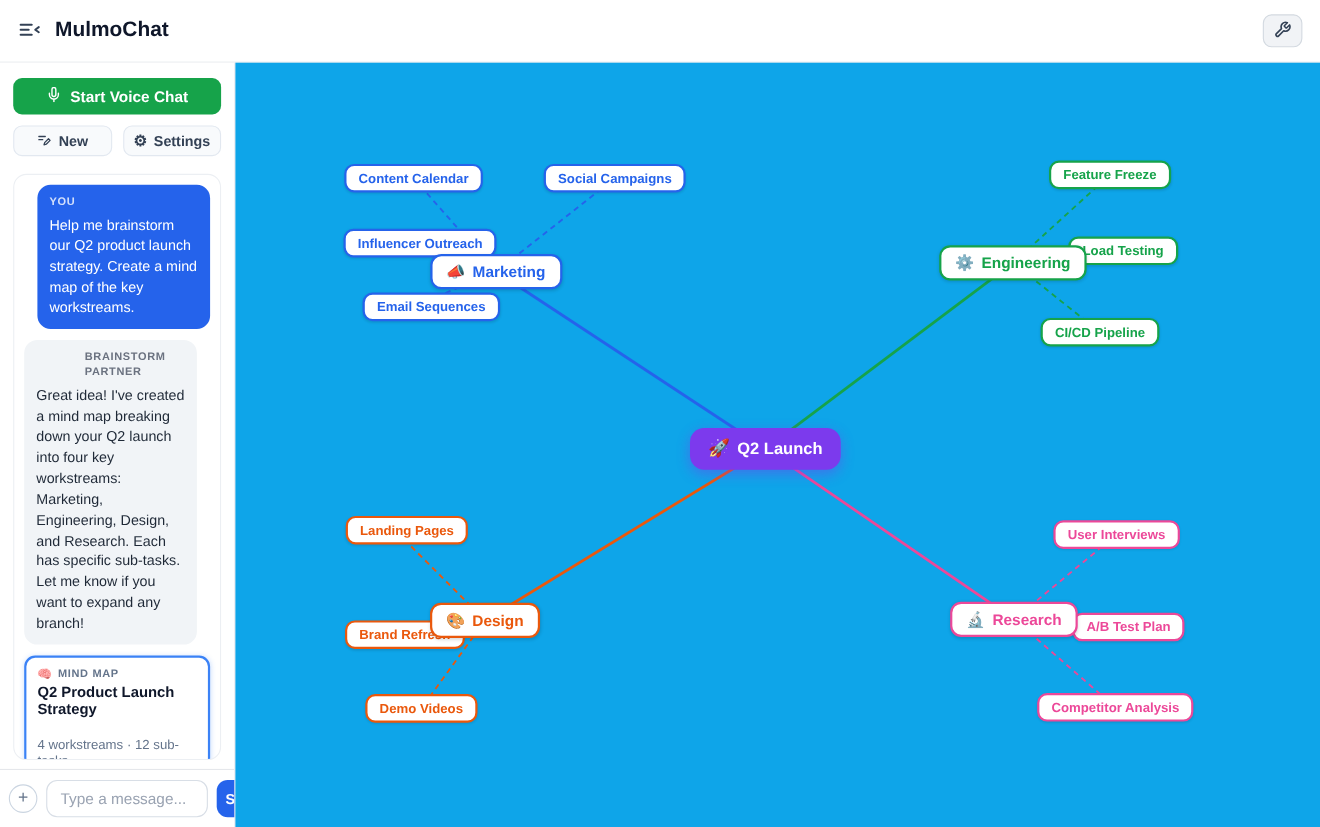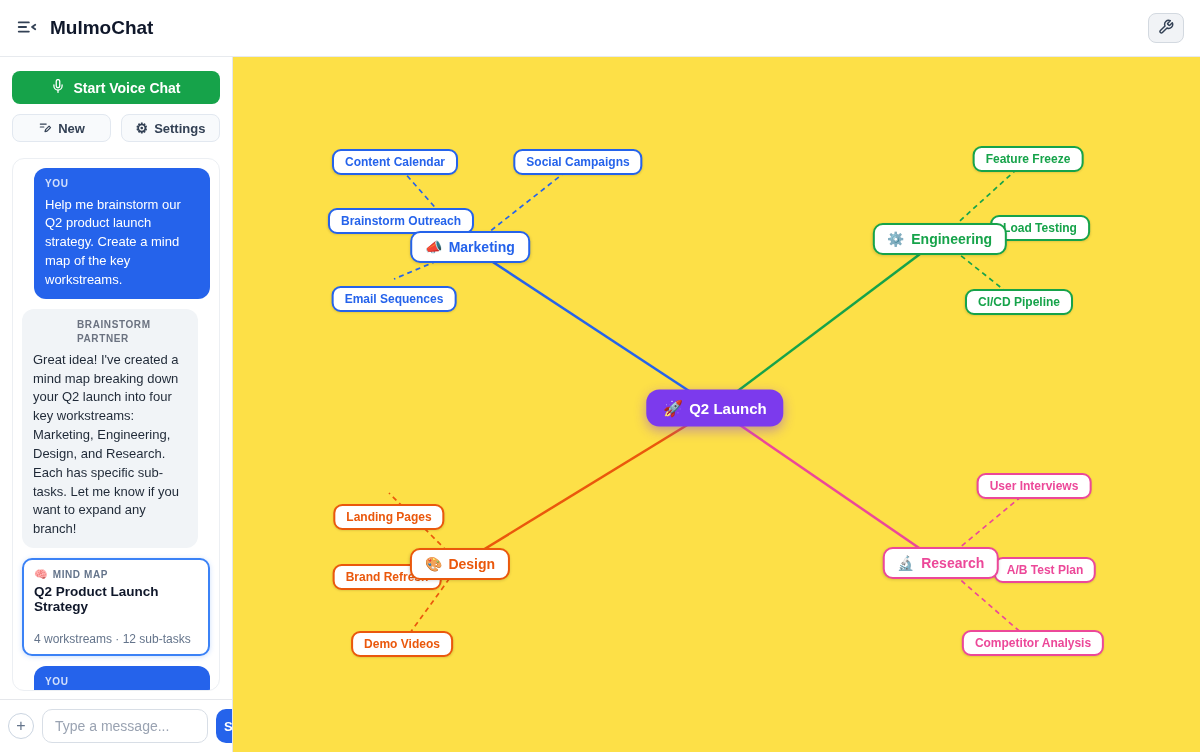--- a/index.html
+++ b/index.html
@@ -15,21 +15,21 @@
   .title-block { display:flex; flex-direction:column; justify-content:center; }
   .app-title { font-size:19px; font-weight:800; color:#0f172a; line-height:1.15; }
   .app-subtitle { font-size:12px; color:#9ca3af; margin-top:1px; }
   .tool-btn { margin-left:auto; width:36px; height:30px; background:#f1f3f6; border:1px solid #d3d9e0;
               border-radius:8px; display:flex; align-items:center; justify-content:center; cursor:pointer; }
 
   
   .body { flex:1; display:flex; min-height:0; }
 
   
-  .sidebar { width:233px; flex:none; background:#fff; border-right:1px solid #e5e7eb;
+  .sidebar { width:214px; flex:none; background:#fff; border-right:1px solid #e5e7eb;
              display:flex; flex-direction:column; overflow:hidden; }
   .sidebar-top { padding:14px 12px 10px; }
   .voice-btn { width:100%; height:33px; background:#16a34a; color:#fff; font-weight:700; font-size:14px;
                border:none; border-radius:8px; display:flex; align-items:center; justify-content:center; gap:8px;
                cursor:pointer; font-family:inherit; }
   .btn-row { display:flex; gap:10px; margin-top:10px; }
   .small-btn { flex:1; height:28px; background:#f8fafc; border:1px solid #e2e8f0; border-radius:8px;
                font-size:13px; font-weight:600; color:#334155; display:flex; align-items:center;
                justify-content:center; gap:6px; cursor:pointer; font-family:inherit; }
 
@@ -55,21 +55,21 @@
   .plus-btn { width:26px; height:26px; flex:none; border:1.5px solid #cbd5e1; border-radius:50%;
               background:#fff; color:#64748b; font-size:16px; line-height:1; display:flex;
               align-items:center; justify-content:center; cursor:pointer; font-family:inherit; }
   .composer input { flex:1; min-width:0; height:34px; border:1.5px solid #d8dee6; border-radius:10px;
                     padding:12px 12px; font-size:14px; font-family:inherit; color:#0f172a; outline:none; }
   .composer input::placeholder { color:#9aa3b2; }
   .send-btn { flex:none; width:48px; height:34px; margin-right:-32px; background:#2563eb; color:#fff;
               border:none; border-radius:10px; font-size:13px; font-weight:700; cursor:pointer; font-family:inherit; }
 
   
-  .canvas { flex:1; position:relative; background:#fde047; overflow:hidden; }
+  .canvas { flex:1; position:relative; background:#0ea5e9; overflow:hidden; }
   .canvas svg { position:absolute; left:0; top:0; }
   .mm-nodes { position:absolute; inset:0; }
   .mm-node { position:absolute; transform:translate(-50%,-50%); background:#fff; white-space:nowrap;
              display:flex; align-items:center; gap:6px; cursor:pointer; }
   .mm-branch { border:2px solid; border-radius:10px; padding:6px 13px; font-size:14px; font-weight:700;
                box-shadow:0 1px 3px rgba(0,0,0,.14); }
   .mm-child { border:2px solid; border-radius:9px; padding:4px 11px; font-size:12px; font-weight:600;
               box-shadow:0 1px 2px rgba(0,0,0,.10); }
   .mm-center { background:#7c3aed; color:#fff; border:none; border-radius:13px; padding:9px 17px;
                font-size:15px; font-weight:700; box-shadow:0 4px 12px rgba(124,58,237,.45); }
@@ -187,43 +187,43 @@
           <line x1="708" y1="506" x2="800" y2="586" stroke="#ec4899" stroke-width="1.7" stroke-dasharray="5 4"></line>
         </svg>
       <div class="mm-nodes" id="mm-nodes">
           <div class="mm-node mm-child" style="left: 162px; top: 105px; border-color: rgb(37, 99, 235); color: rgb(37, 99, 235);">
             <span class="mm-label">Content Calendar</span>
           </div>
           <div class="mm-node mm-child" style="left: 345px; top: 105px; border-color: rgb(37, 99, 235); color: rgb(37, 99, 235); text-align: right;">
             <span class="mm-label">Social Campaigns</span>
           </div>
           <div class="mm-node mm-child" style="left: 168px; top: 164px; border-color: rgb(37, 99, 235); color: rgb(37, 99, 235);">
-            <span class="mm-label">Brainstorm Outreach</span>
-          </div>
-          <div class="mm-node mm-child" style="left: 161px; top: 222px; border-color: rgb(37, 99, 235); color: rgb(37, 99, 235); margin-top: 20px;">
+            <span class="mm-label">Influencer Outreach</span>
+          </div>
+          <div class="mm-node mm-child" style="left: 178px; top: 222px; border-color: rgb(37, 99, 235); color: rgb(37, 99, 235);">
             <span class="mm-label">Email Sequences</span>
           </div>
           <div class="mm-node mm-branch" style="left: 237px; top: 190px; border-color: rgb(37, 99, 235); color: rgb(37, 99, 235);">
             <span class="mm-emoji">📣</span>
             <span class="mm-label">Marketing</span>
           </div>
           <div class="mm-node mm-child" style="left: 795px; top: 102px; border-color: rgb(22, 163, 74); color: rgb(22, 163, 74);">
             <span class="mm-label">Feature Freeze</span>
           </div>
           <div class="mm-node mm-child" style="left: 807px; top: 171px; border-color: rgb(22, 163, 74); color: rgb(22, 163, 74);">
             <span class="mm-label">Load Testing</span>
           </div>
           <div class="mm-node mm-child" style="left: 786px; top: 245px; border-color: rgb(22, 163, 74); color: rgb(22, 163, 74);">
             <span class="mm-label">CI/CD Pipeline</span>
           </div>
           <div class="mm-node mm-branch" style="left: 707px; top: 182px; border-color: rgb(22, 163, 74); color: rgb(22, 163, 74);">
             <span class="mm-emoji">⚙️</span>
             <span class="mm-label">Engineering</span>
           </div>
-          <div class="mm-node mm-child" style="left: 156px; top: 460px; border-color: rgb(234, 88, 12); color: rgb(234, 88, 12);">
+          <div class="mm-node mm-child" style="left: 156px; top: 425px; border-color: rgb(234, 88, 12); color: rgb(234, 88, 12);">
             <span class="mm-label">Landing Pages</span>
           </div>
           <div class="mm-node mm-child" style="left: 154px; top: 520px; border-color: rgb(234, 88, 12); color: rgb(234, 88, 12);">
             <span class="mm-label">Brand Refresh</span>
           </div>
           <div class="mm-node mm-child" style="left: 169px; top: 587px; border-color: rgb(234, 88, 12); color: rgb(234, 88, 12);">
             <span class="mm-label">Demo Videos</span>
           </div>
           <div class="mm-node mm-branch" style="left: 227px; top: 507px; border-color: rgb(234, 88, 12); color: rgb(234, 88, 12);">
             <span class="mm-emoji">🎨</span>

